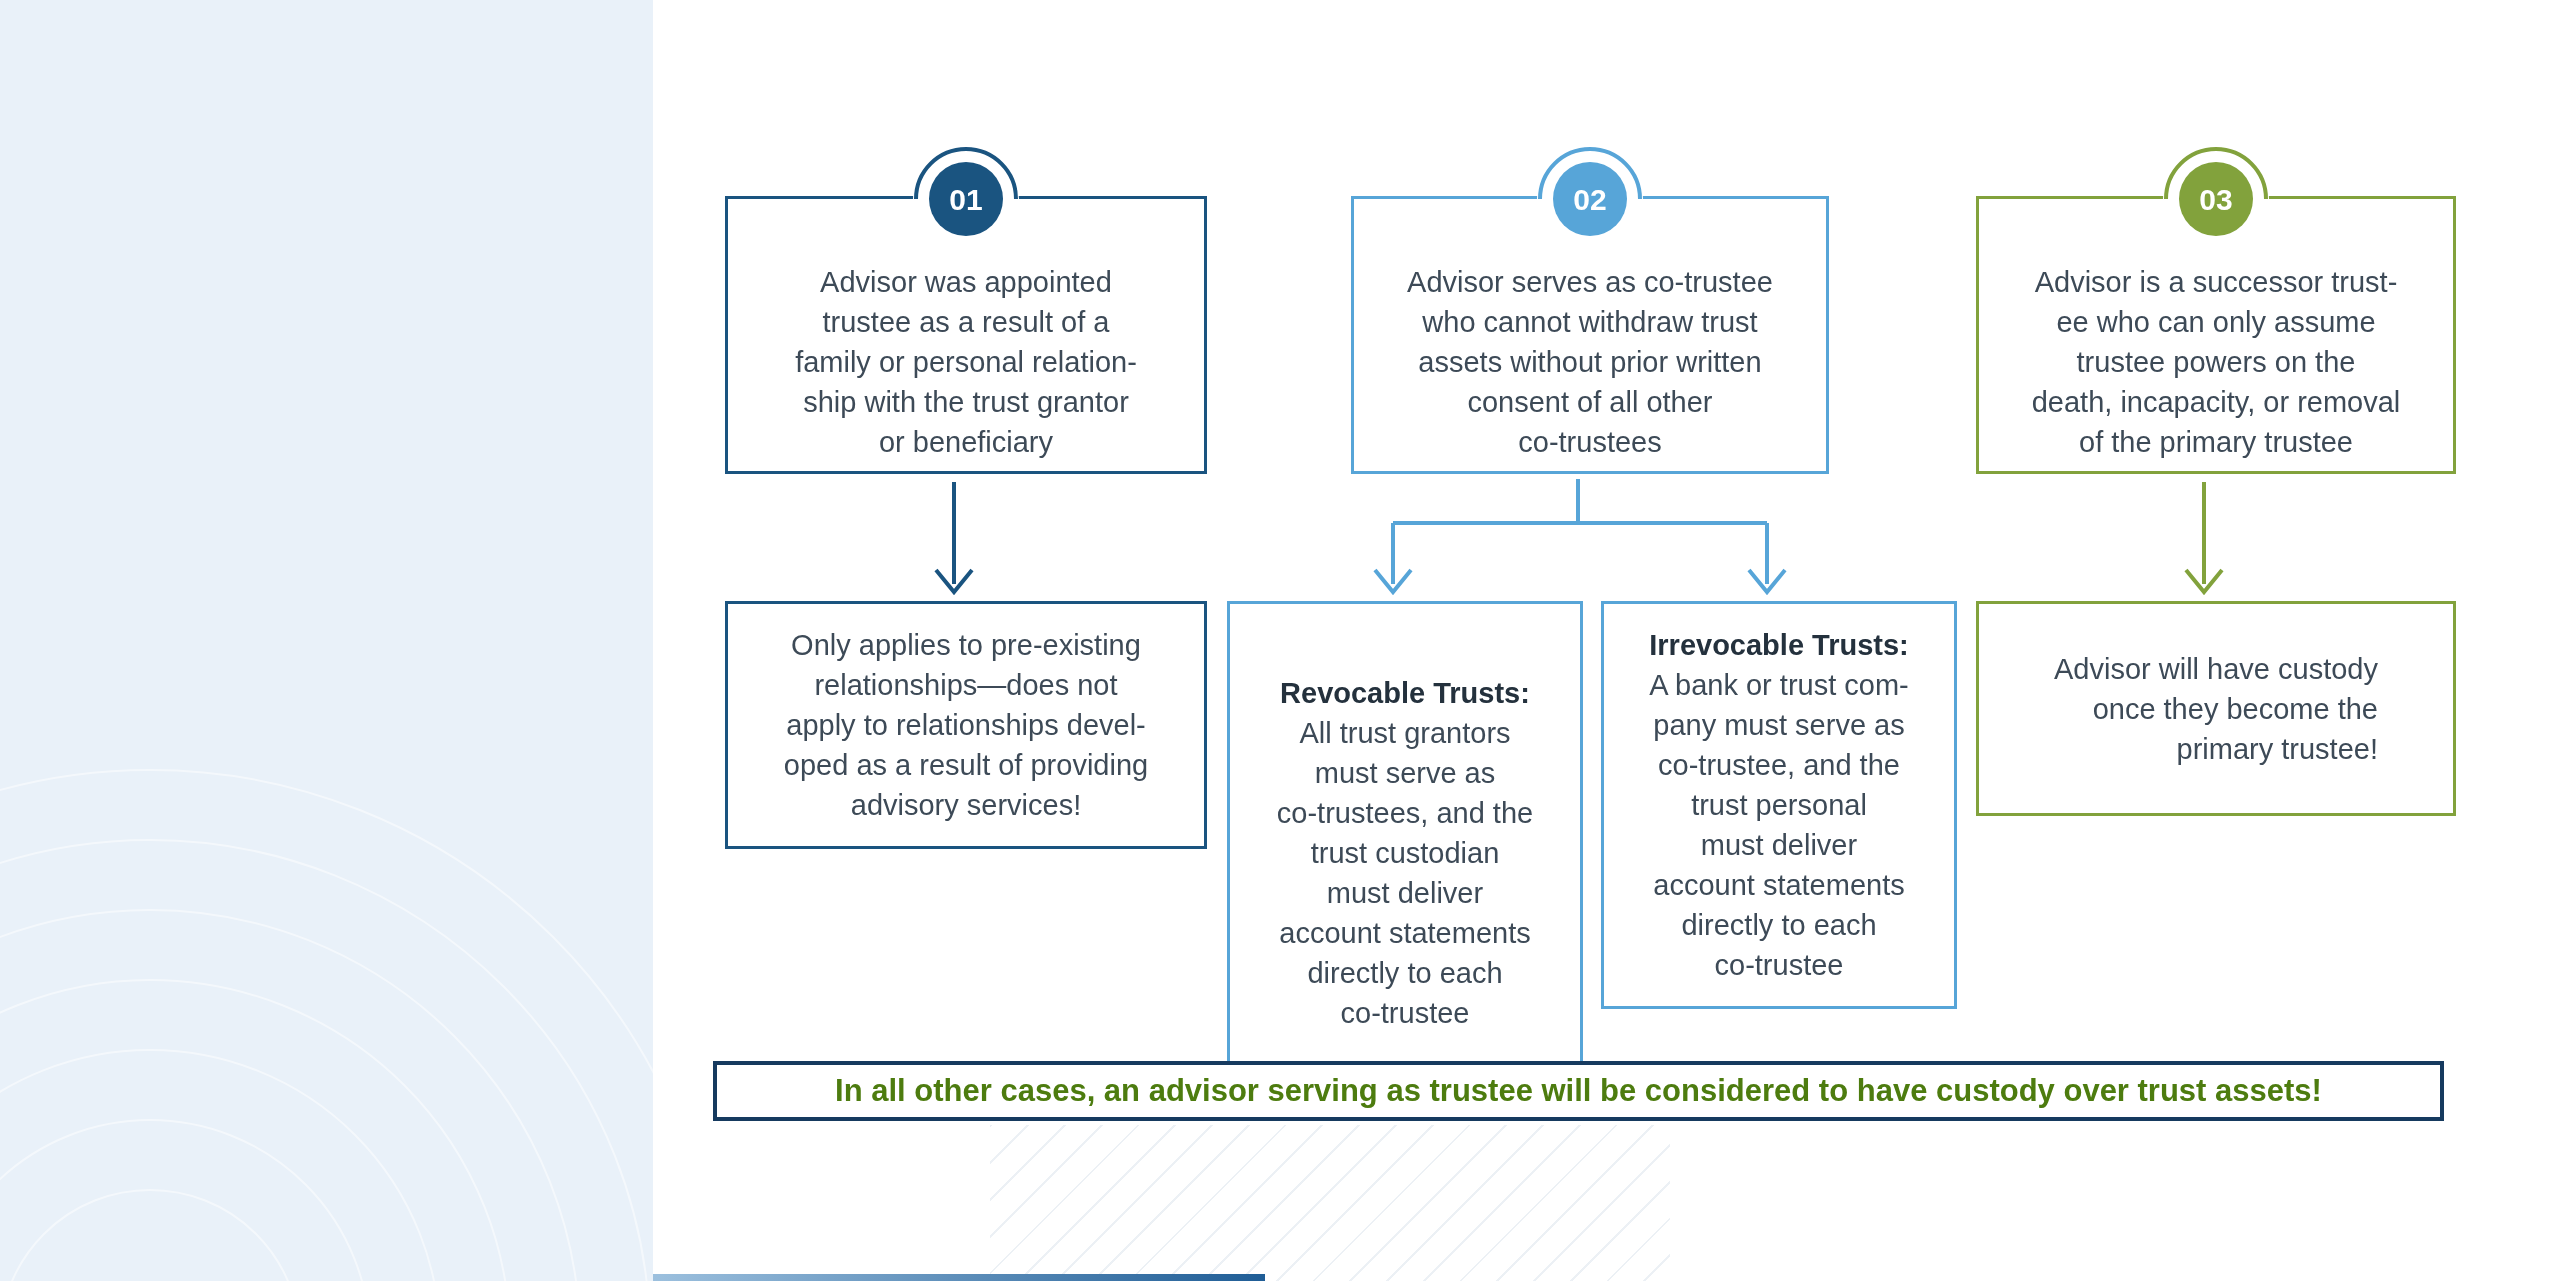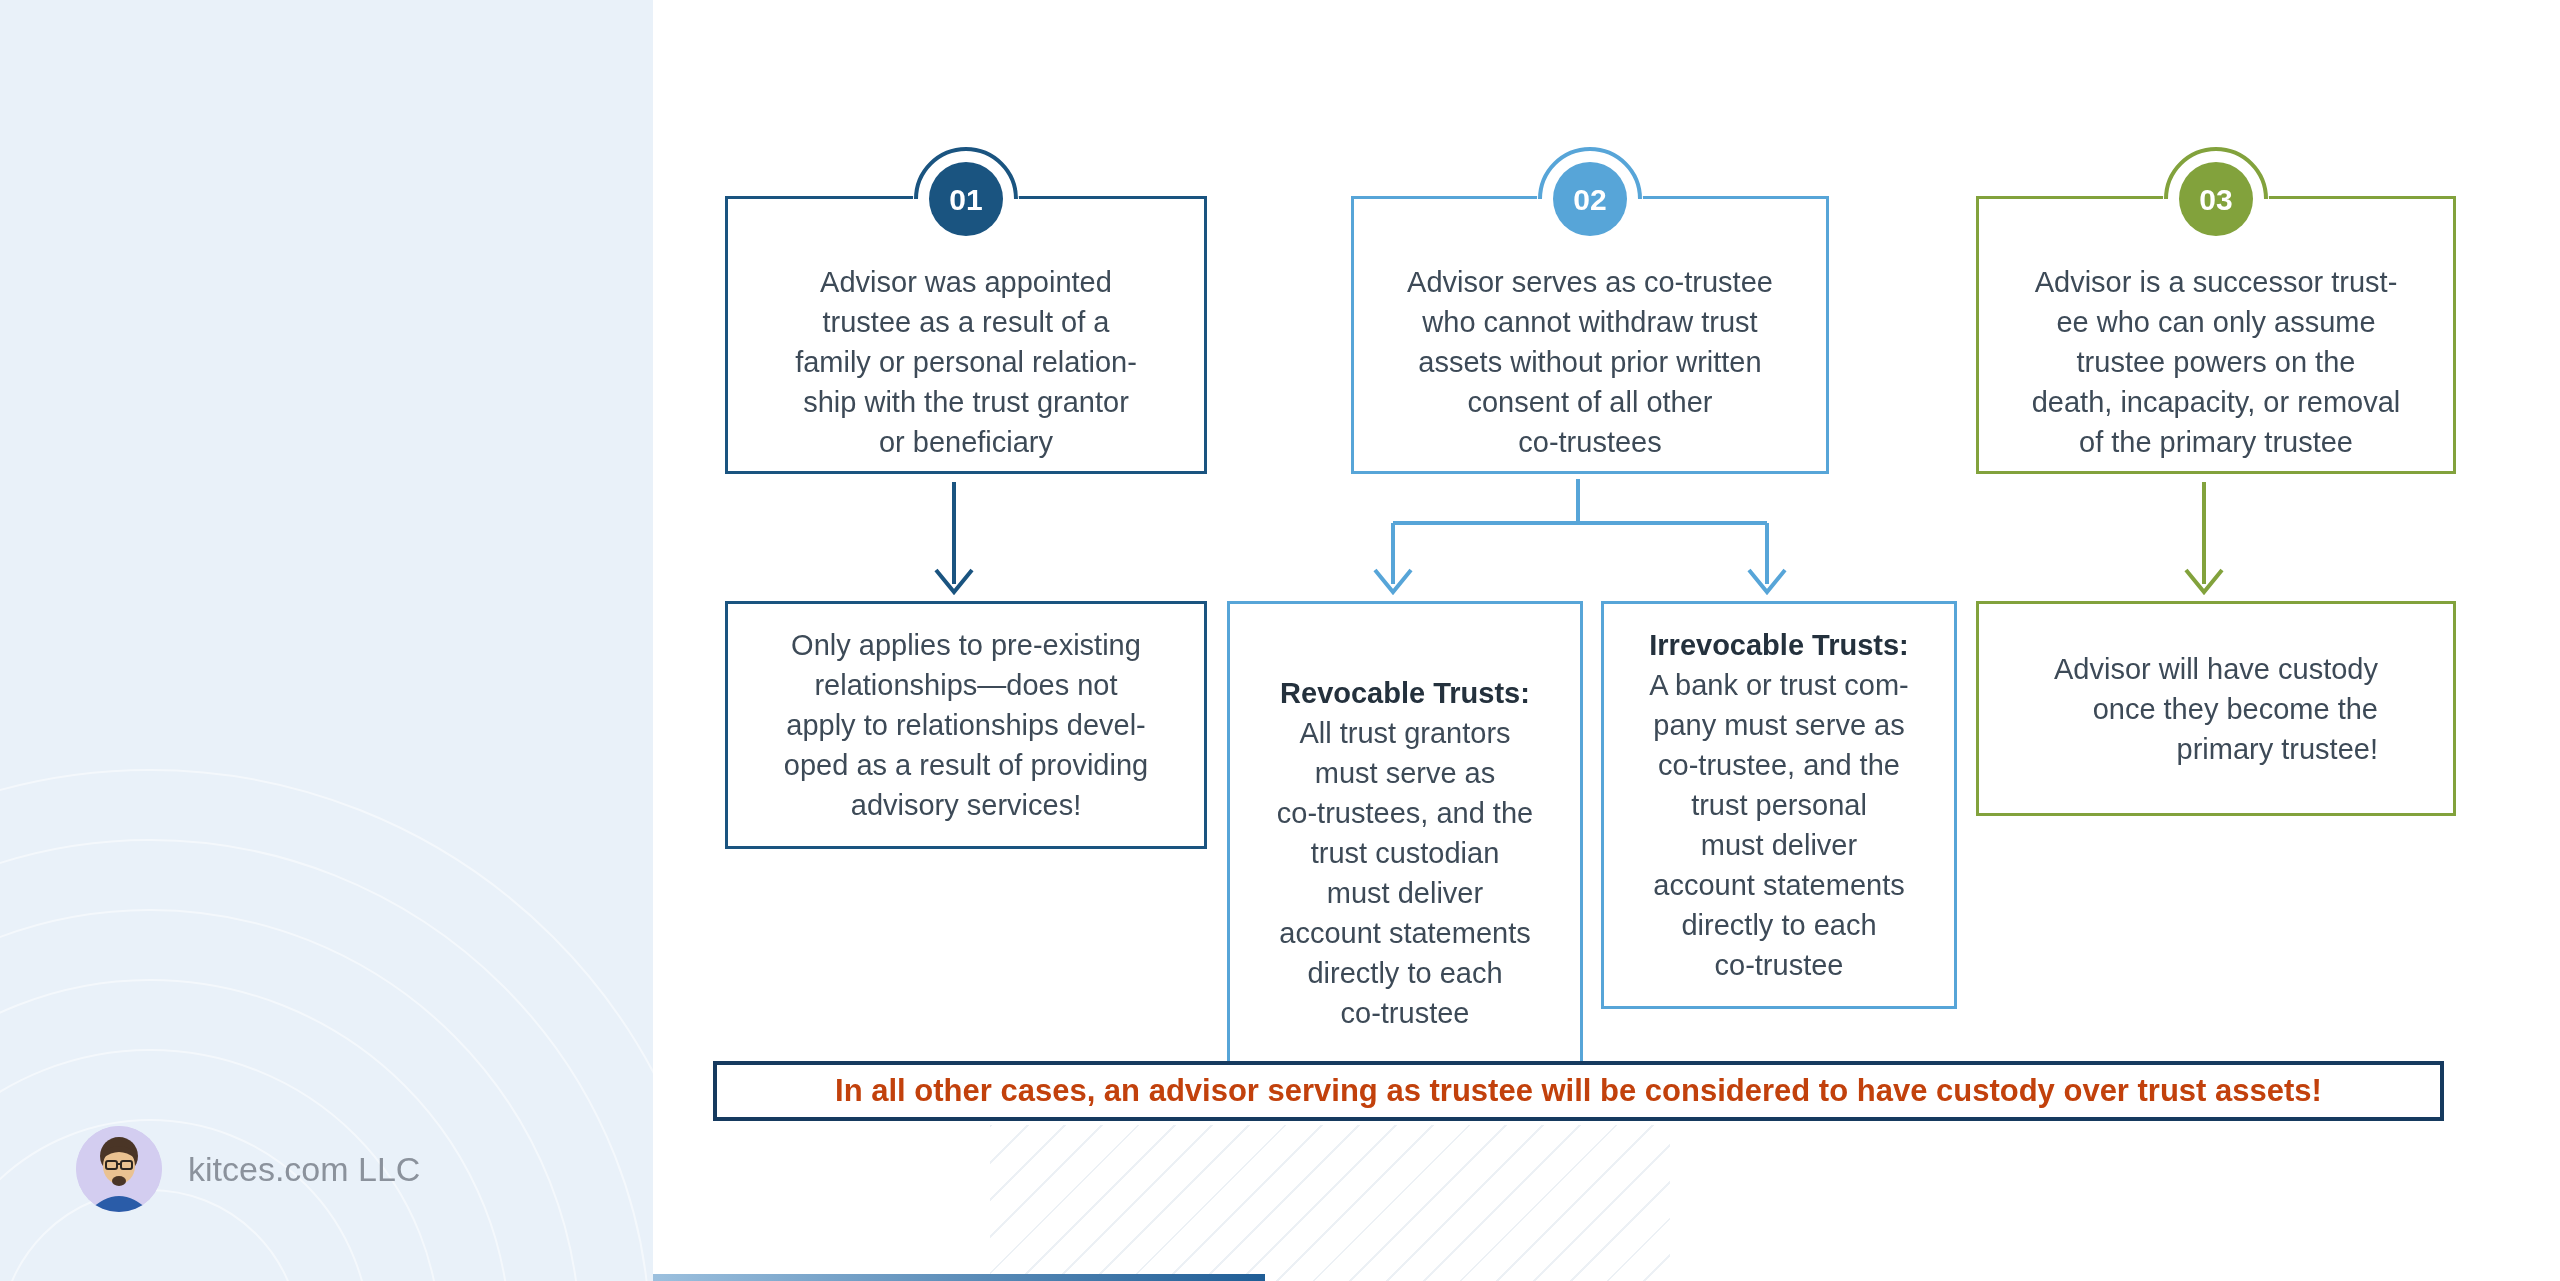--- a/index.html
+++ b/index.html
@@ -47,21 +47,21 @@
   .box.top{padding-top:54px;}
   .badge{
     position:absolute;left:50%;top:0;transform:translate(-50%,-50%);
     width:112px;height:112px;
   }
   .banner{
     position:absolute;left:713px;top:1061px;width:1731px;height:60px;
     border:4px solid #163a5f;box-sizing:border-box;background:#ffffff;
     display:flex;align-items:center;justify-content:center;
   }
-  .banner-text{font-size:31px;font-weight:700;color:#c2410c;}
+  .banner-text{font-size:31px;font-weight:700;color:#4d7c0f;}
   .arrows{position:absolute;left:0;top:0;pointer-events:none;}
   
   .stripes{
     position:absolute;left:990px;top:1125px;width:680px;height:156px;
     background:repeating-linear-gradient(135deg,rgba(170,190,210,0.22) 0 2px,transparent 2px 26px);
   }
   .bottom-strip{
     position:absolute;left:653px;bottom:0;width:612px;height:7px;
     background:linear-gradient(90deg,#9cc0de,#1f5d96);
   }
@@ -76,38 +76,20 @@
       <g fill="none" stroke="#ffffff" stroke-opacity="0.5" stroke-width="2">
         <circle cx="150" cy="1340" r="150"></circle>
         <circle cx="150" cy="1340" r="220"></circle>
         <circle cx="150" cy="1340" r="290"></circle>
         <circle cx="150" cy="1340" r="360"></circle>
         <circle cx="150" cy="1340" r="430"></circle>
         <circle cx="150" cy="1340" r="500"></circle>
         <circle cx="150" cy="1340" r="570"></circle>
       </g>
     </svg>
-    <div class="brand-row">
-      <span class="avatar">
-        <svg width="86" height="86" viewBox="0 0 86 86">
-          <circle cx="43" cy="43" r="43" fill="#d3cdf0"></circle>
-          <path d="M12 86 Q43 54 74 86 Z" fill="#2a5ca8"></path>
-          <circle cx="43" cy="30" r="19" fill="#4a3526"></circle>
-          <ellipse cx="43" cy="40" rx="16" ry="18" fill="#eac291"></ellipse>
-          <path d="M27 32 Q43 20 59 32 L59 26 Q43 14 27 26 Z" fill="#4a3526"></path>
-          <ellipse cx="43" cy="55" rx="7" ry="5" fill="#4a3526"></ellipse>
-          <g fill="none" stroke="#2e2620" stroke-width="2">
-            <rect x="30" y="35" width="11" height="8" rx="2"></rect>
-            <rect x="45" y="35" width="11" height="8" rx="2"></rect>
-            <line x1="41" y1="38" x2="45" y2="38"></line>
-          </g>
-        </svg>
-      </span>
-      <span class="brand-text">kitces.com LLC</span>
-    </div>
   </aside>
 
   <svg class="arrows" width="2560" height="1281">
 
     <g stroke="#1a5480" stroke-width="4" fill="none">
       <path d="M954 482 V584"></path>
       <path d="M936 570 L954 592 L972 570"></path>
     </g>
 
     <g stroke="#57a5d8" stroke-width="4" fill="none">

